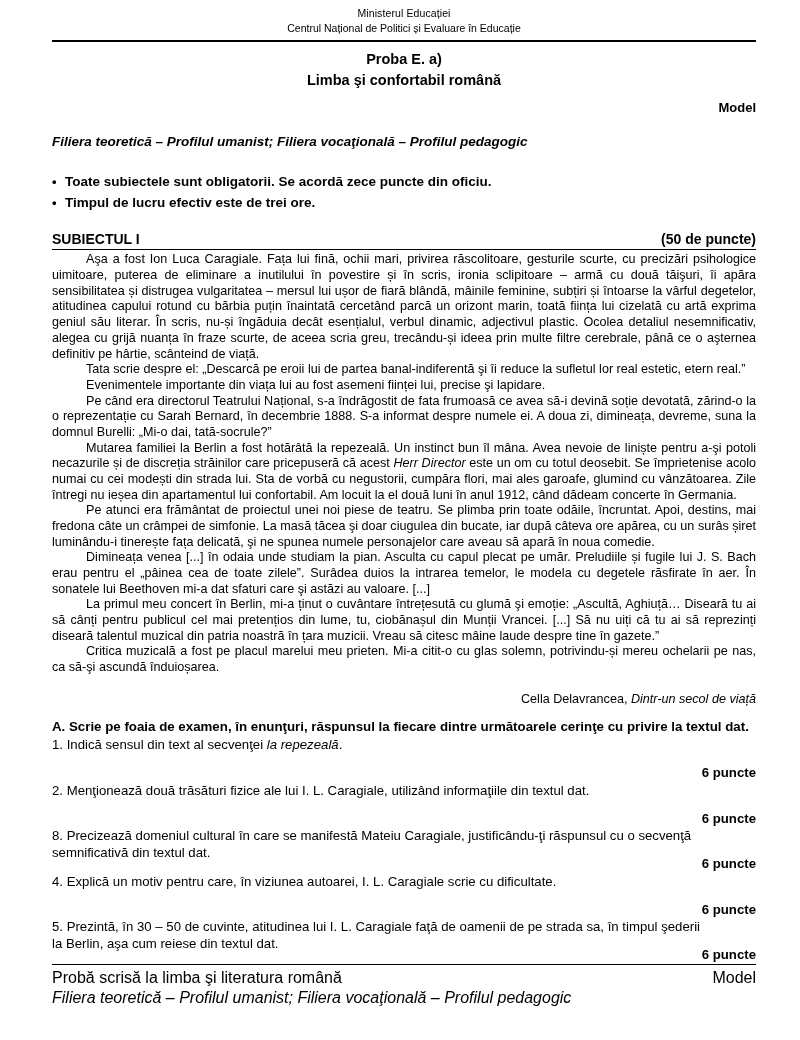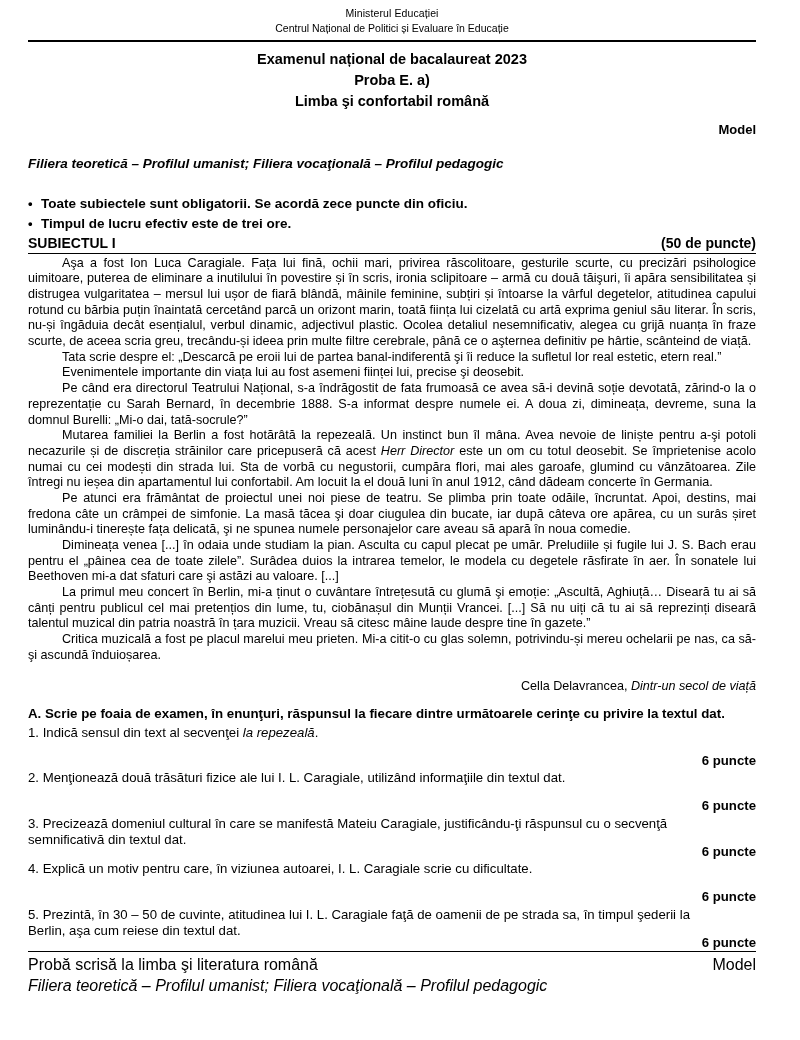--- a/index.html
+++ b/index.html
@@ -13,21 +13,21 @@
     height: 1040px;
     font-family: "Liberation Sans", sans-serif;
     color: #000000;
     -webkit-font-smoothing: antialiased;
   }
   .page {
     position: relative;
     width: 800px;
     height: 832px;
     box-sizing: border-box;
-    padding: 6px 44px 0 28px;
+    padding: 6px 44px 0 52px;
     display: flex;
     flex-direction: column;
   }
 
   
   .masthead {
     text-align: center;
     font-size: 10.5px;
     line-height: 1.42;
   }
@@ -86,21 +86,21 @@
     line-height: 1;
   }
 
   
   .subject-bar {
     display: flex;
     justify-content: space-between;
     align-items: baseline;
     font-size: 14px;
     font-weight: bold;
-    margin-top: 0;
+    margin-top: 18px;
   }
   .read-line {
     font-size: 13.5px;
     font-weight: bold;
     margin-top: 2px;
   }
 
   
   .fragment {
     margin-top: 2px;
@@ -177,21 +177,20 @@
 <div class="page">
 
   <div class="masthead">
     <div class="ministry">Ministerul Educației</div>
     <div class="center-name">Centrul Național de Politici și Evaluare în Educație</div>
   </div>
 
   <hr class="rule">
 
   <div class="exam-title">
-    <div>Examenul național de bacalaureat 2023</div>
     <div>Proba E. a)</div>
     <div>Limba şi confortabil română</div>
   </div>
 
   <div class="model-top">Model</div>
 
   <div class="filiera-line">Filiera teoretică – Profilul umanist; Filiera vocaţională – Profilul pedagogic</div>
 
   <div class="bullets">
     <div class="bullet-row">
@@ -207,21 +206,21 @@
   <div class="subject-bar">
     <span>SUBIECTUL I</span>
     <span>(50 de puncte)</span>
   </div>
   <hr class="rule-thin">
 
 
   <div class="fragment">
     <p>Aşa a fost Ion Luca Caragiale. Fața lui fină, ochii mari, privirea răscolitoare, gesturile scurte, cu precizări psihologice uimitoare, puterea de eliminare a inutilului în povestire și în scris, ironia sclipitoare – armă cu două tăişuri, îi apăra sensibilitatea și distrugea vulgaritatea – mersul lui ușor de fiară blândă, mâinile feminine, subțiri și întoarse la vârful degetelor, atitudinea capului rotund cu bărbia puțin înaintată cercetând parcă un orizont marin, toată ființa lui cizelată cu artă exprima geniul său literar.  În scris, nu-și îngăduia decât esențialul, verbul dinamic, adjectivul plastic. Ocolea detaliul nesemnificativ, alegea cu grijă nuanța în fraze scurte, de aceea scria greu, trecându-și ideea prin multe filtre cerebrale, până ce o aşternea definitiv pe hârtie, scânteind de viață.</p>
     <p>Tata scrie despre el: „Descarcă pe eroii lui de partea banal-indiferentă şi îi reduce la sufletul lor real estetic, etern real.”</p>
-    <p>Evenimentele importante din viața lui au fost asemeni ființei lui, precise şi deosebit.</p>
+    <p>Evenimentele importante din viața lui au fost asemeni ființei lui, precise şi lapidare.</p>
     <p>Pe când era directorul Teatrului Național, s-a îndrăgostit de fata frumoasă ce avea să-i devină soție devotată, zărind-o la o reprezentație cu Sarah Bernard, în decembrie 1888. S-a informat despre numele ei. A doua zi, dimineața, devreme, suna la domnul Burelli: „Mi-o dai, tată-socrule?”</p>
     <p>Mutarea familiei la Berlin a fost hotărâtă la repezeală. Un instinct bun îl mâna. Avea nevoie de liniște pentru a-şi potoli necazurile și de discreția străinilor care pricepuseră că acest <em class="it">Herr Director</em> este un om cu totul deosebit. Se împrietenise acolo numai cu cei modești din strada lui. Sta de vorbă cu negustorii, cumpăra flori, mai ales garoafe, glumind cu vânzătoarea. Zile întregi nu ieșea din apartamentul lui confortabil. Am locuit la el două luni în anul 1912, când dădeam concerte în Germania.</p>
     <p>Pe atunci era frământat de proiectul unei noi piese de teatru. Se plimba prin toate odăile, încruntat. Apoi, destins, mai fredona câte un crâmpei de simfonie. La masă tăcea şi doar ciugulea din bucate, iar după câteva ore apărea, cu un surâs șiret luminându-i tinerește fața delicată, şi ne spunea numele personajelor care aveau să apară în noua comedie.</p>
     <p>Dimineața venea [...] în odaia unde studiam la pian. Asculta cu capul plecat pe umăr. Preludiile și fugile lui J. S. Bach erau pentru el „pâinea cea de toate zilele”. Surâdea duios la intrarea temelor, le modela cu degetele răsfirate în aer. În sonatele lui Beethoven mi-a dat sfaturi care şi astăzi au valoare. [...]</p>
     <p>La primul meu concert în Berlin, mi-a ținut o cuvântare întrețesută cu glumă şi emoție: „Ascultă, Aghiuță… Diseară tu ai să cânți pentru publicul cel mai pretențios din lume, tu, ciobănașul din Munții Vrancei. [...] Să nu uiți că tu ai să reprezinți diseară talentul muzical din patria noastră în țara muzicii. Vreau să citesc mâine laude despre tine în gazete.”</p>
     <p>Critica muzicală a fost pe placul marelui meu prieten. Mi-a citit-o cu glas solemn, potrivindu-și mereu ochelarii pe nas, ca să-şi ascundă înduioșarea.</p>
   </div>
 
   <div class="attribution">
     <span>Cella Delavrancea, </span><span class="work">Dintr-un secol de viață</span>
@@ -233,21 +232,21 @@
     <div class="req">
       <span class="pts">6 puncte</span>
       <span class="txt">1. Indică sensul din text al secvenţei <em class="it">la repezeală</em>.</span>
     </div>
     <div class="req">
       <span class="pts">6 puncte</span>
       <span class="txt">2. Menţionează două trăsături fizice ale lui I. L. Caragiale, utilizând informaţiile din textul dat.</span>
     </div>
     <div class="req">
       <span class="pts">6 puncte</span>
-      <span class="txt">3. Precizează domeniul cultural în care se manifestă Mateiu Caragiale, justificându-ţi răspunsul cu o secvenţă semnificativă din textul dat.</span>
+      <span class="txt">8. Precizează domeniul cultural în care se manifestă Mateiu Caragiale, justificându-ţi răspunsul cu o secvenţă semnificativă din textul dat.</span>
     </div>
     <div class="req">
       <span class="pts">6 puncte</span>
       <span class="txt">4. Explică un motiv pentru care, în viziunea autoarei, I. L. Caragiale scrie cu dificultate.</span>
     </div>
     <div class="req">
       <span class="pts">6 puncte</span>
       <span class="txt">5. Prezintă, în 30 – 50 de cuvinte, atitudinea lui I. L. Caragiale faţă de oamenii de pe strada sa, în timpul şederii la Berlin, aşa cum reiese din textul dat.</span>
     </div>
   </div>

